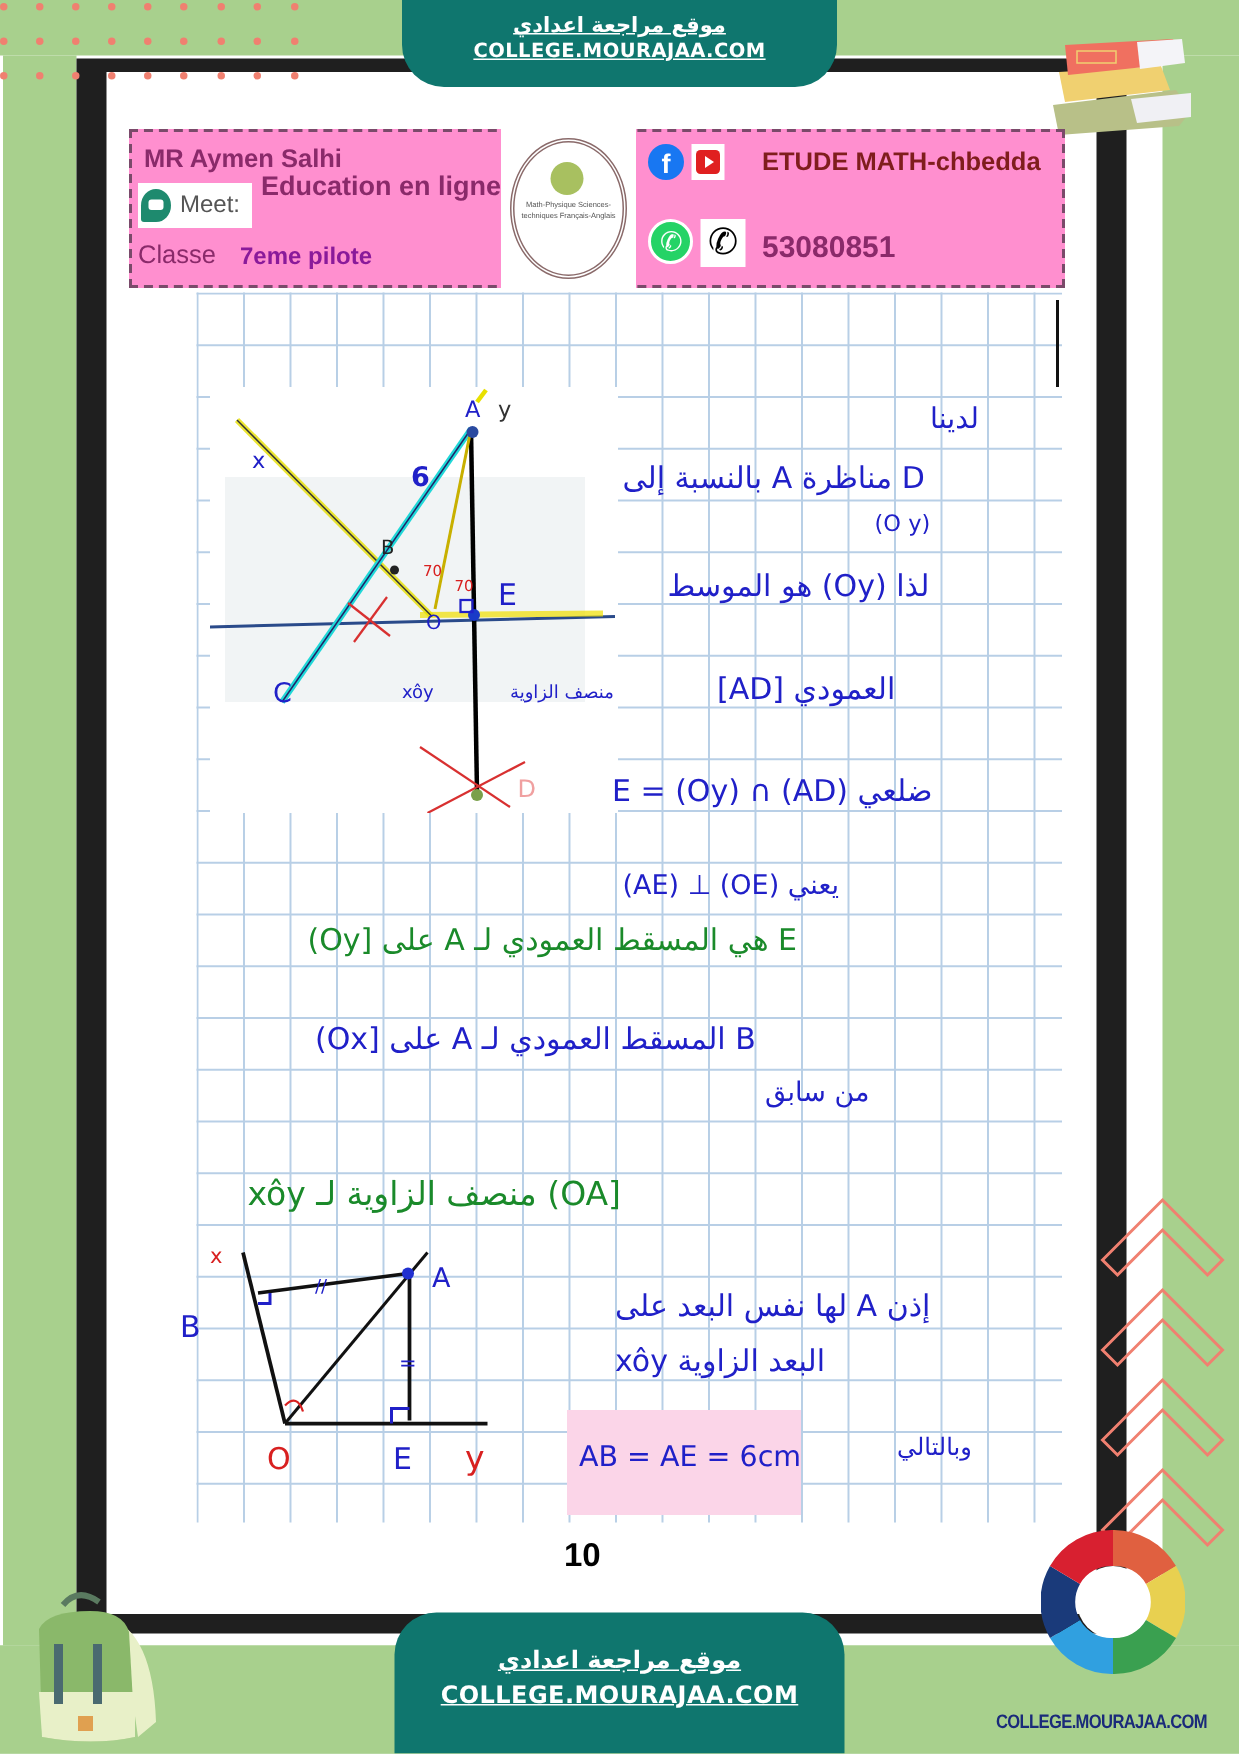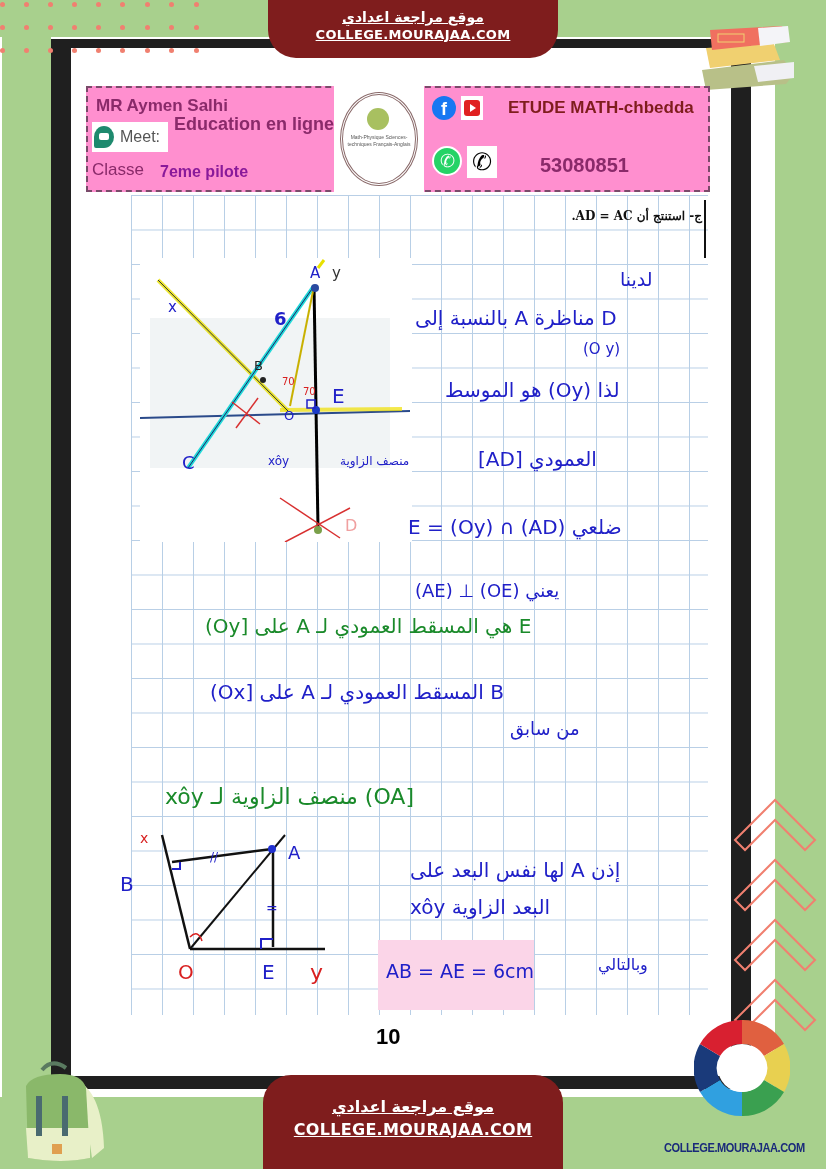--- a/index.html
+++ b/index.html
@@ -10,21 +10,21 @@
   .bg-white-strip { position: absolute; left: 0; top: 37px; width: 826px; height: 1060px; background: #ffffff; }
   .bg-green-left { position: absolute; left: 2px; top: 37px; width: 49px; height: 1060px; background: #a8d08d; }
   .bg-green-right { position: absolute; left: 775px; top: 37px; width: 51px; height: 1060px; background: #a8d08d; }
   .dark-frame { position: absolute; left: 51px; top: 39px; width: 700px; height: 1050px; background: #1f1f1f; }
   .paper { position: absolute; left: 71px; top: 48px; width: 660px; height: 1028px; background: #ffffff; }
 
   .dots { position: absolute; left: 0; top: 0; width: 210px; height: 55px; }
   .dots span { position: absolute; width: 5px; height: 5px; border-radius: 50%; background: #f08070; }
 
   
-  .site-badge { position: absolute; background: #7f1d1d; color: #ffffff; text-align: center; border-radius: 28px 28px 0 0; font-family: "DejaVu Sans", sans-serif; font-weight: bold; }
+  .site-badge { position: absolute; background: #0f766e; color: #ffffff; text-align: center; border-radius: 28px 28px 0 0; font-family: "DejaVu Sans", sans-serif; font-weight: bold; }
   .site-badge .ar { display: block; text-decoration: underline; }
   .site-badge .en { display: block; text-decoration: underline; letter-spacing: 0.3px; }
   .badge-top { left: 268px; top: 0; width: 290px; height: 58px; border-radius: 0 0 28px 28px; padding-top: 8px; }
   .badge-top .ar { font-size: 14px; line-height: 18px; }
   .badge-top .en { font-size: 13px; line-height: 18px; }
   .badge-bottom { left: 263px; top: 1075px; width: 300px; height: 94px; padding-top: 20px; }
   .badge-bottom .ar { font-size: 16px; line-height: 24px; }
   .badge-bottom .en { font-size: 16px; line-height: 22px; }
   .bottom-green { position: absolute; left: 0; top: 1097px; width: 826px; height: 72px; background: #a8d08d; }
 
@@ -43,21 +43,21 @@
   .hc-seal .tree { position: absolute; left: 33px; top: 22px; width: 22px; height: 22px; background: #a8c060; border-radius: 50%; }
   .hc-seal .txt { position: absolute; left: 10px; top: 48px; width: 70px; font-size: 5px; text-align: center; color: #555; line-height: 7px; }
   .hc-fb { position: absolute; left: 344px; top: 8px; width: 24px; height: 24px; border-radius: 50%; background: #1877f2; color: #fff; font-size: 18px; font-weight: bold; text-align: center; line-height: 26px; }
   .hc-yt { position: absolute; left: 373px; top: 8px; width: 22px; height: 24px; background: #fff; }
   .hc-yt::after { content: ""; position: absolute; left: 3px; top: 4px; width: 16px; height: 16px; background: #e02020; border-radius: 3px; }
   .hc-yt::before { content: ""; position: absolute; left: 9px; top: 8px; z-index: 2; border-left: 6px solid #fff; border-top: 4px solid transparent; border-bottom: 4px solid transparent; }
   .hc-etude { position: absolute; left: 420px; top: 10px; font-size: 17px; font-weight: bold; color: #7f1d1d; }
   .hc-wa { position: absolute; left: 344px; top: 58px; width: 30px; height: 30px; border-radius: 50%; background: #25d366; border: 2px solid #fff; }
   .hc-wa::after { content: "✆"; position: absolute; left: 6px; top: 2px; font-size: 18px; color: #fff; }
   .hc-phone-icon { position: absolute; left: 379px; top: 58px; width: 30px; height: 32px; background: #fff; font-size: 24px; line-height: 32px; text-align: center; color: #000; }
-  .hc-phone { position: absolute; left: 420px; top: 66px; font-size: 20px; font-weight: bold; color: #8a2a6a; margin-left: 32px; }
+  .hc-phone { position: absolute; left: 420px; top: 66px; font-size: 20px; font-weight: bold; color: #8a2a6a; }
 
   
   .question { position: absolute; left: 340px; top: 204px; width: 362px; direction: rtl; font-family: "DejaVu Serif", serif; font-size: 12px; font-weight: bold; color: #111; line-height: 24px; }
   .q-rule { position: absolute; left: 704px; top: 200px; width: 2px; height: 58px; background: #111; }
 
   
   .grid { position: absolute; left: 131px; top: 195px; width: 577px; height: 820px;
     background-image:
       linear-gradient(to right, #b8cfe6 1px, transparent 1px),
       linear-gradient(to bottom, #b8cfe6 1px, transparent 1px);
@@ -153,21 +153,20 @@
   <div class="hc-yt"></div>
   <div class="hc-etude">ETUDE MATH-chbedda</div>
   <div class="hc-wa"></div>
   <div class="hc-phone-icon">✆</div>
   <div class="hc-phone">53080851</div>
 </div>
 
 <div class="grid"></div>
 
 <div class="question">
-  <div>ج- استنتج أن AD = AC.</div>
 </div>
 <div class="q-rule"></div>
 
 <div class="figure-box">
   <svg width="272" height="284" viewBox="0 0 272 284">
     <rect x="10" y="60" width="240" height="150" fill="#e8ecee" opacity="0.6"></rect>
     <line x1="0" y1="160" x2="270" y2="153" stroke="#2a4a8a" stroke-width="2"></line>
     <line x1="140" y1="152" x2="262" y2="151" stroke="#f0e000" stroke-width="4" opacity="0.7"></line>
     <line x1="18" y1="22" x2="148" y2="153" stroke="#e8e000" stroke-width="4" opacity="0.8"></line>
     <line x1="18" y1="22" x2="148" y2="153" stroke="#333" stroke-width="1"></line>

